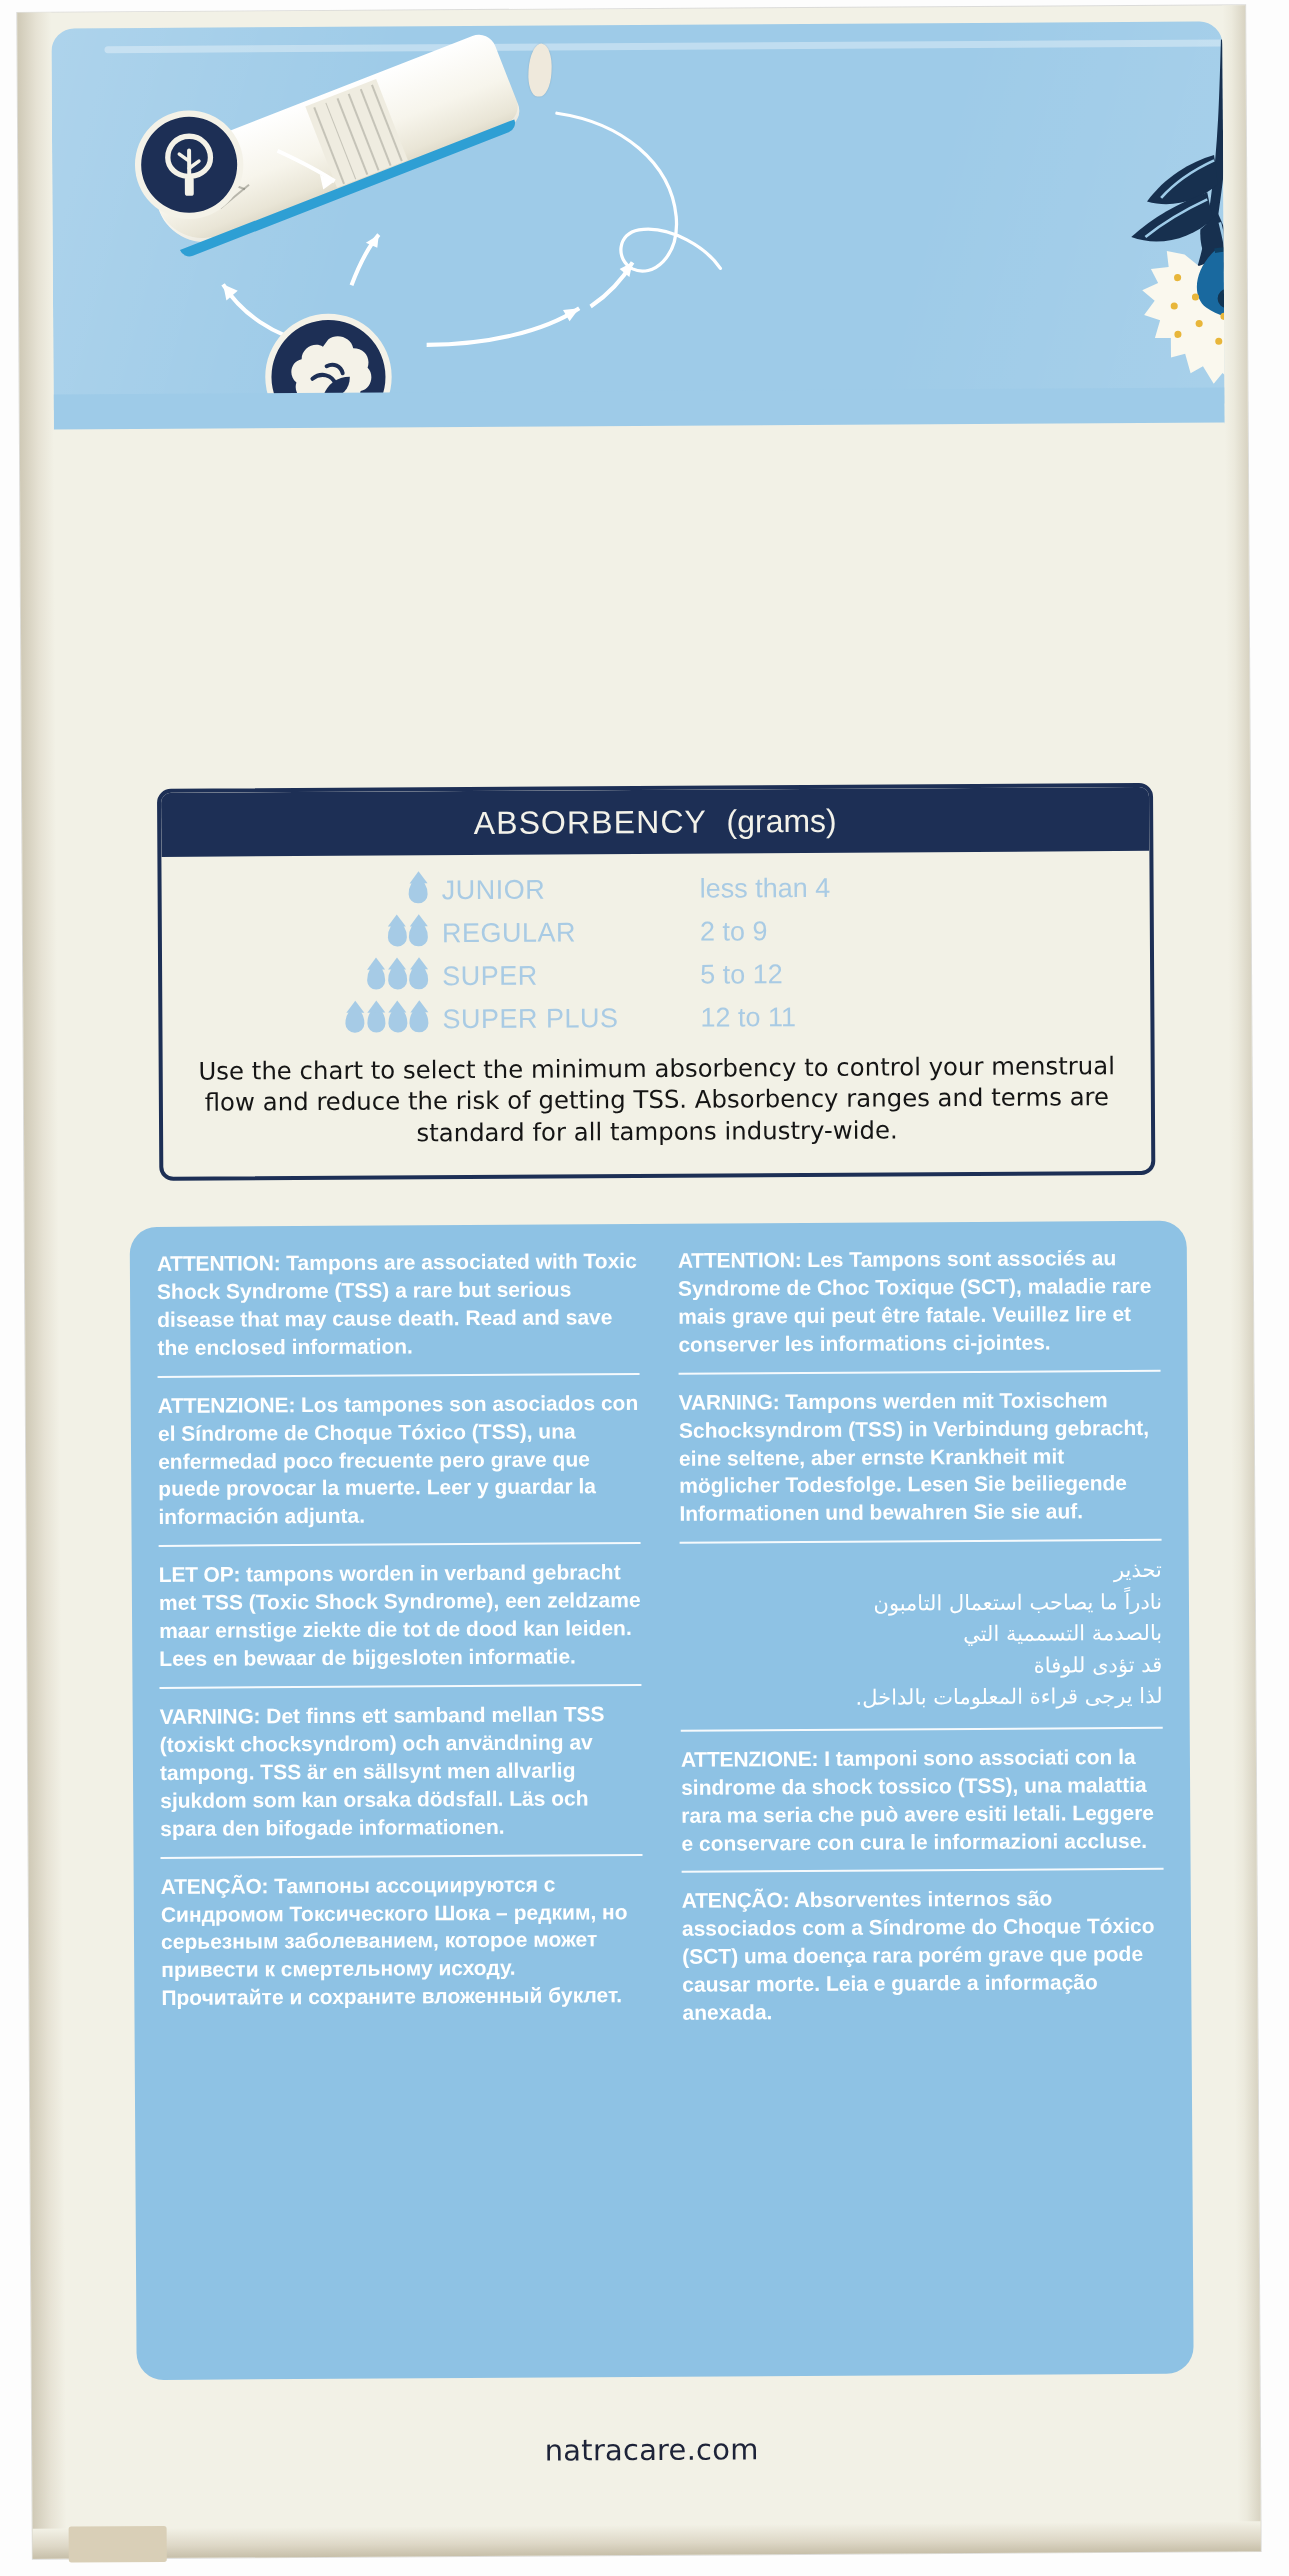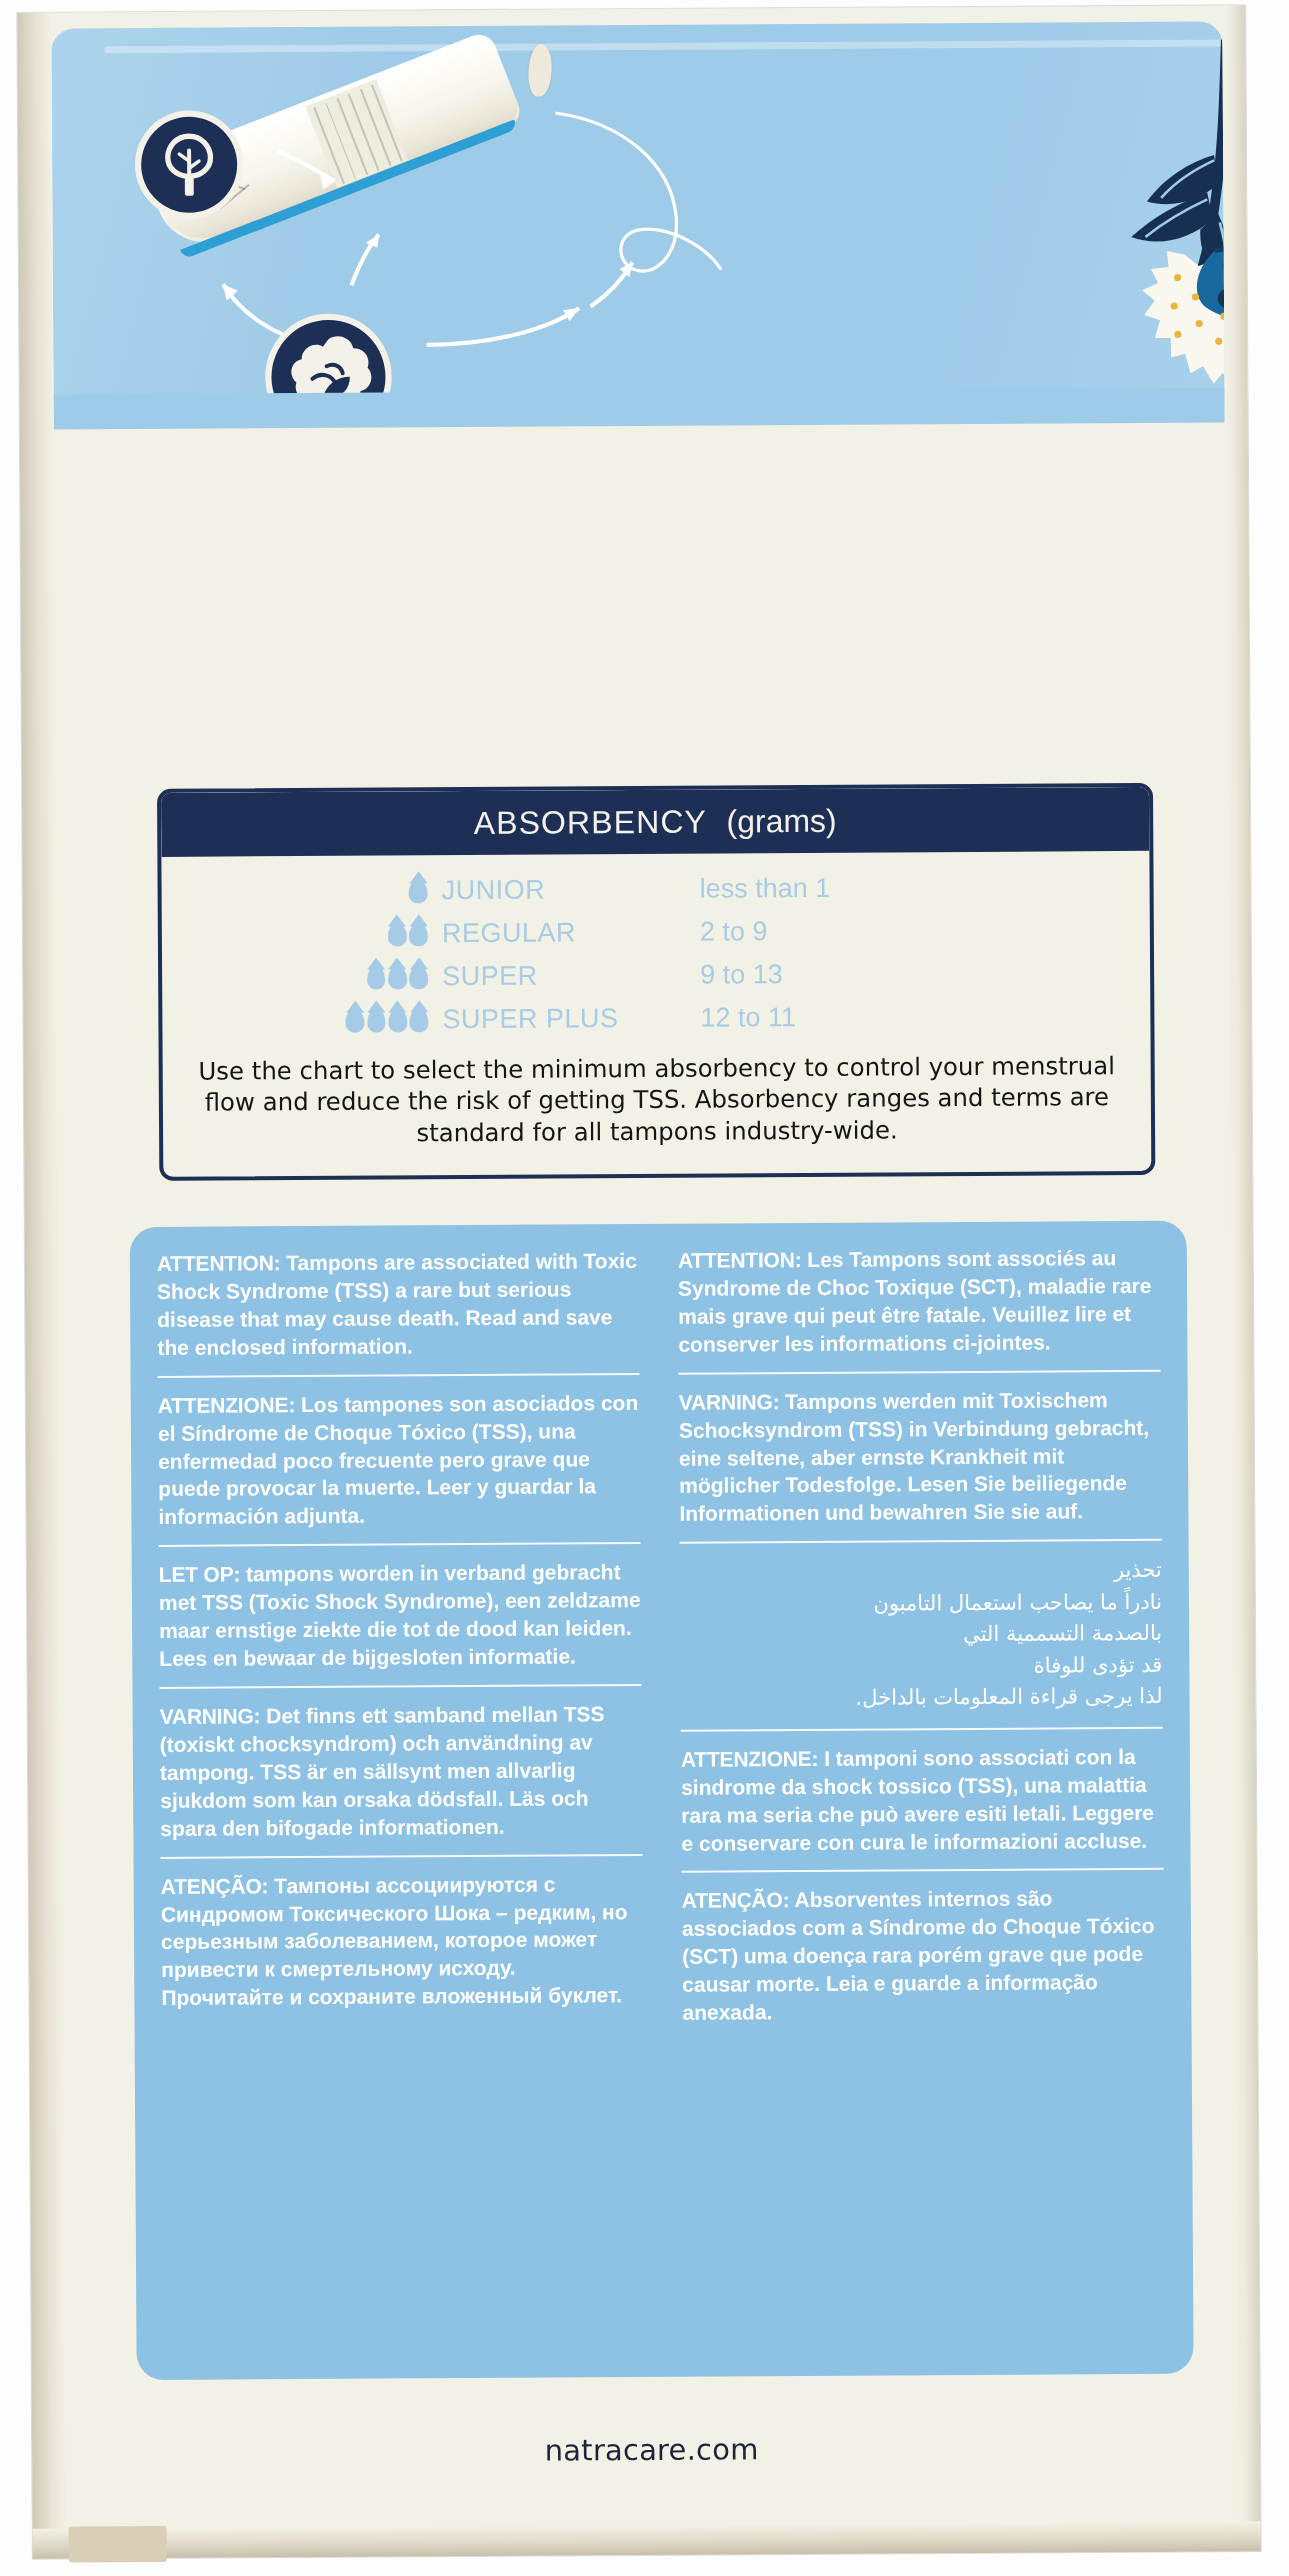--- a/index.html
+++ b/index.html
@@ -329,35 +329,35 @@
         <span class="absorb-title">ABSORBENCY</span>
         <span class="absorb-units">(grams)</span>
       </div>
 
       <div class="absorb-rows">
         <div class="absorb-row">
           <span class="drops">
             <i class="drop"></i>
           </span>
           <span class="abs-name">JUNIOR</span>
-          <span class="abs-val">less than 1</span>
+          <span class="abs-val">less than 4</span>
         </div>
         <div class="absorb-row">
           <span class="drops">
             <i class="drop"></i><i class="drop"></i>
           </span>
           <span class="abs-name">REGULAR</span>
           <span class="abs-val">2 to 9</span>
         </div>
         <div class="absorb-row">
           <span class="drops">
             <i class="drop"></i><i class="drop"></i><i class="drop"></i>
           </span>
           <span class="abs-name">SUPER</span>
-          <span class="abs-val">9 to 13</span>
+          <span class="abs-val">5 to 12</span>
         </div>
         <div class="absorb-row">
           <span class="drops">
             <i class="drop"></i><i class="drop"></i><i class="drop"></i><i class="drop"></i>
           </span>
           <span class="abs-name">SUPER PLUS</span>
           <span class="abs-val">12 to 11</span>
         </div>
       </div>
 

